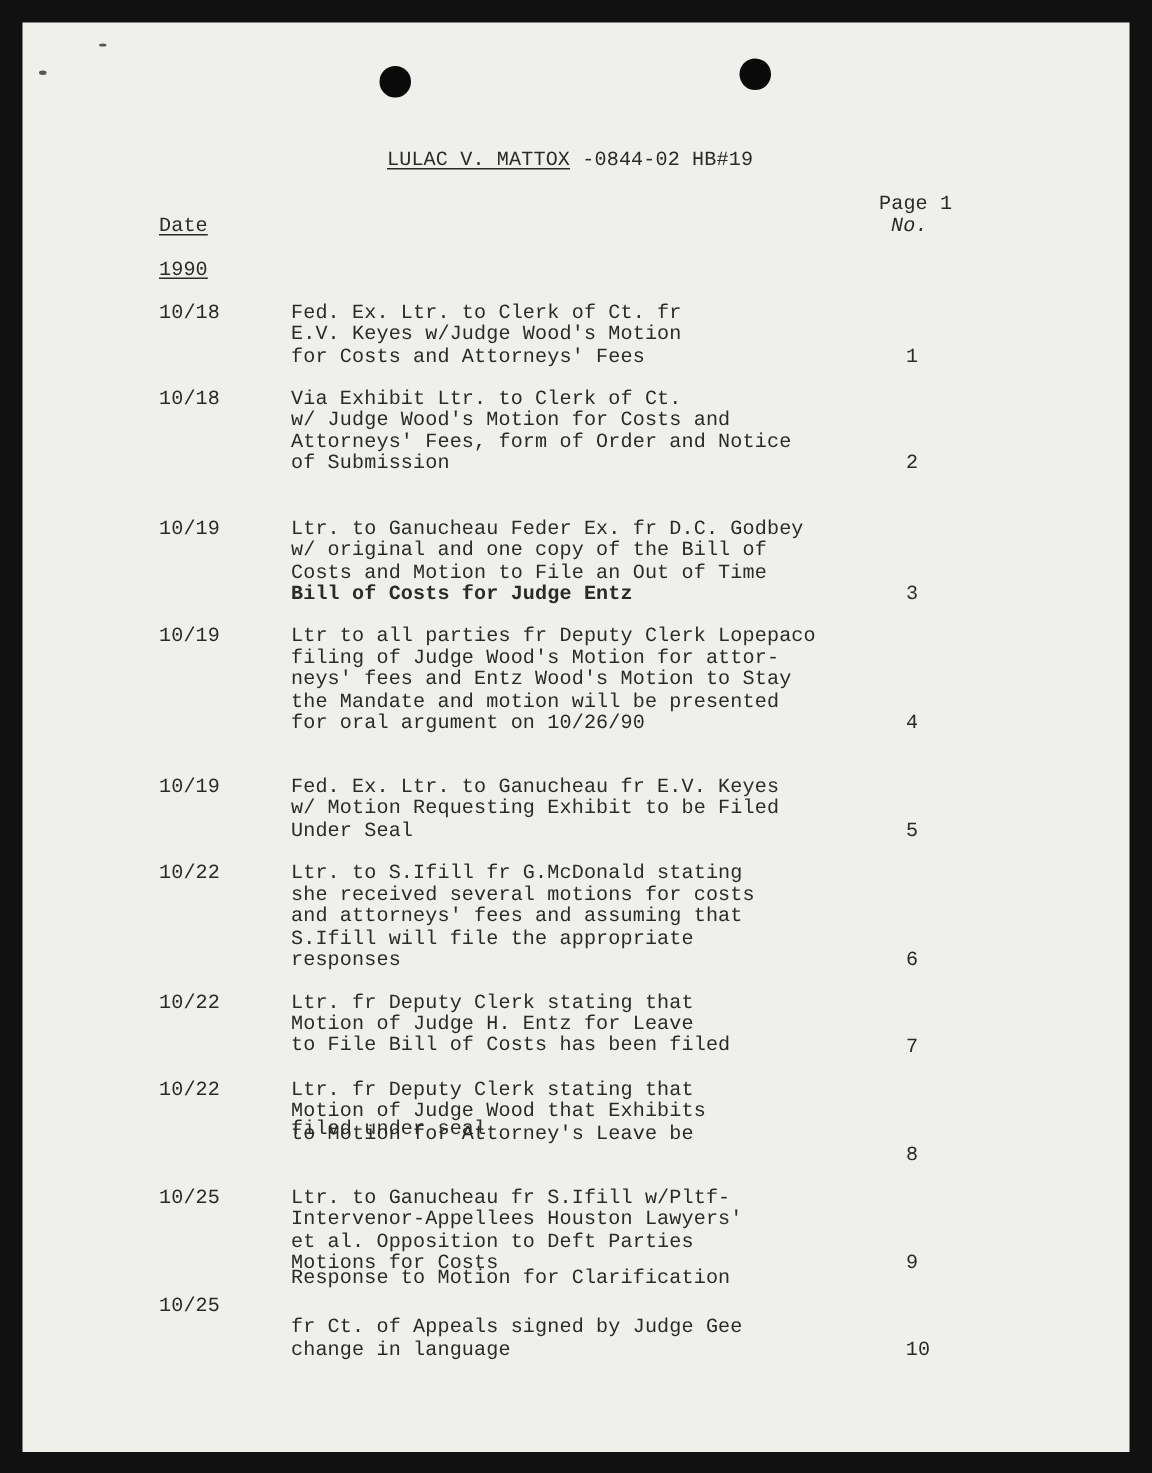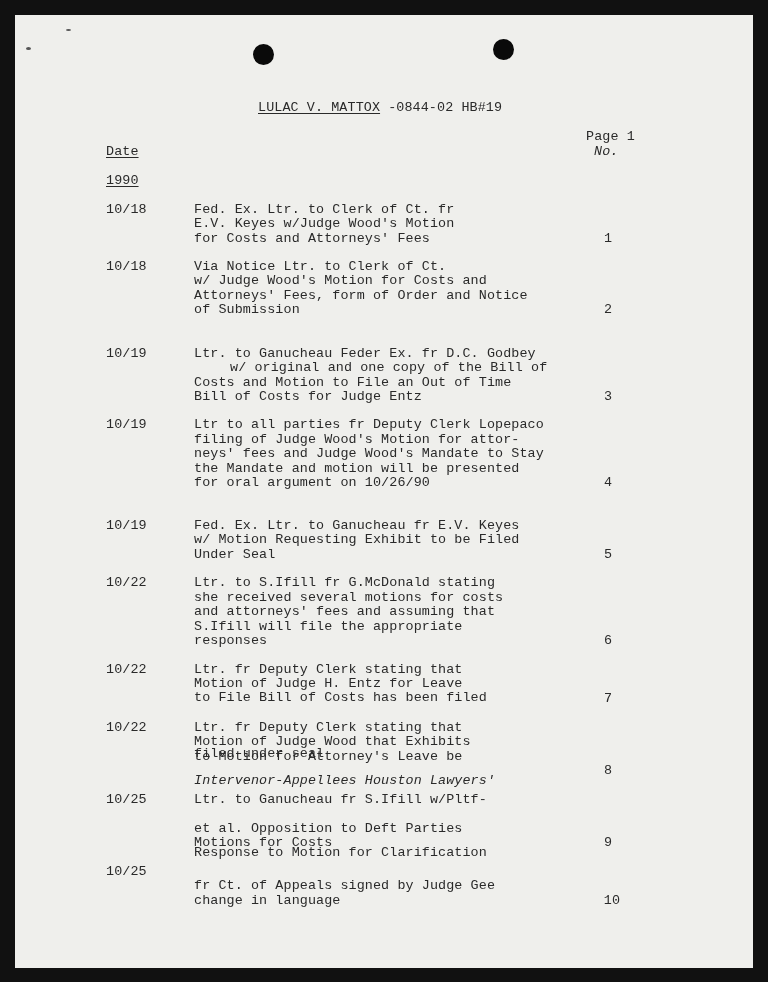--- a/index.html
+++ b/index.html
@@ -42,41 +42,41 @@
   <div>
     <div class="t entry-date" style="top:203px;">10/18</div>
     <div class="t entry-desc" style="top:203px;">Fed. Ex. Ltr. to Clerk of Ct. fr</div>
     <div class="t entry-desc" style="top:217px;">E.V. Keyes w/Judge Wood's Motion</div>
     <div class="t entry-desc" style="top:232px;">for Costs and Attorneys' Fees</div>
     <div class="t entry-no" style="left:593px; top:232px;">1</div>
   </div>
 
   <div>
     <div class="t entry-date" style="top:260px;">10/18</div>
-    <div class="t entry-desc" style="top:260px;">Via Notice Ltr. to Clerk of Ct.</div>
+    <div class="t entry-desc" style="top:260px;">Via Exhibit Ltr. to Clerk of Ct.</div>
     <div class="t entry-desc" style="top:274px;">w/ Judge Wood's Motion for Costs and</div>
     <div class="t entry-desc" style="top:289px;">Attorneys' Fees, form of Order and Notice</div>
     <div class="t entry-desc" style="top:303px;">of Submission</div>
     <div class="t entry-no" style="left:593px; top:303px;">2</div>
   </div>
 
   <div>
     <div class="t entry-date" style="top:347px;">10/19</div>
     <div class="t entry-desc" style="top:347px;">Ltr. to Ganucheau Feder Ex. fr D.C. Godbey</div>
-    <div class="t entry-desc" style="top:361px;margin-left:36px;">w/ original and one copy of the Bill of</div>
+    <div class="t entry-desc" style="top:361px;">w/ original and one copy of the Bill of</div>
     <div class="t entry-desc" style="top:376px;">Costs and Motion to File an Out of Time</div>
-    <div class="t entry-desc" style="top:390px;">Bill of Costs for Judge Entz</div>
+    <div class="t entry-desc" style="top:390px;font-weight:bold;">Bill of Costs for Judge Entz</div>
     <div class="t entry-no" style="left:593px; top:390px;">3</div>
   </div>
 
   <div>
     <div class="t entry-date" style="top:418px;">10/19</div>
     <div class="t entry-desc" style="top:418px;">Ltr to all parties fr Deputy Clerk Lopepaco</div>
     <div class="t entry-desc" style="top:433px;">filing of Judge Wood's Motion for attor-</div>
-    <div class="t entry-desc" style="top:447px;">neys' fees and Judge Wood's Mandate to Stay</div>
+    <div class="t entry-desc" style="top:447px;">neys' fees and Entz Wood's Motion to Stay</div>
     <div class="t entry-desc" style="top:462px;">the Mandate and motion will be presented</div>
     <div class="t entry-desc" style="top:476px;">for oral argument on 10/26/90</div>
     <div class="t entry-no" style="left:593px; top:476px;">4</div>
   </div>
 
   <div>
     <div class="t entry-date" style="top:519px;">10/19</div>
     <div class="t entry-desc" style="top:519px;">Fed. Ex. Ltr. to Ganucheau fr E.V. Keyes</div>
     <div class="t entry-desc" style="top:533px;">w/ Motion Requesting Exhibit to be Filed</div>
     <div class="t entry-desc" style="top:548px;">Under Seal</div>
@@ -106,21 +106,21 @@
     <div class="t entry-desc" style="top:721px;">Ltr. fr Deputy Clerk stating that</div>
     <div class="t entry-desc" style="top:735px;">Motion of Judge Wood that Exhibits</div>
     <div class="t entry-desc" style="top:750px;">to Motion for Attorney's Leave be</div>
     <div class="t entry-desc" style="top:747px;">filed under seal</div>
     <div class="t entry-no" style="left:593px; top:764px;">8</div>
   </div>
 
   <div>
     <div class="t entry-date" style="top:793px;">10/25</div>
     <div class="t entry-desc" style="top:793px;">Ltr. to Ganucheau fr S.Ifill w/Pltf-</div>
-    <div class="t entry-desc" style="top:774px;font-style:italic;">Intervenor-Appellees Houston Lawyers'</div>
+    <div class="t entry-desc" style="top:807px;">Intervenor-Appellees Houston Lawyers'</div>
     <div class="t entry-desc" style="top:822px;">et al. Opposition to Deft Parties</div>
     <div class="t entry-desc" style="top:836px;">Motions for Costs</div>
     <div class="t entry-no" style="left:593px; top:836px;">9</div>
   </div>
 
   <div>
     <div class="t entry-date" style="top:865px;">10/25</div>
     <div class="t entry-desc" style="top:846px;">Response to Motion for Clarification</div>
     <div class="t entry-desc" style="top:879px;">fr Ct. of Appeals signed by Judge Gee</div>
     <div class="t entry-desc" style="top:894px;">change in language</div>

